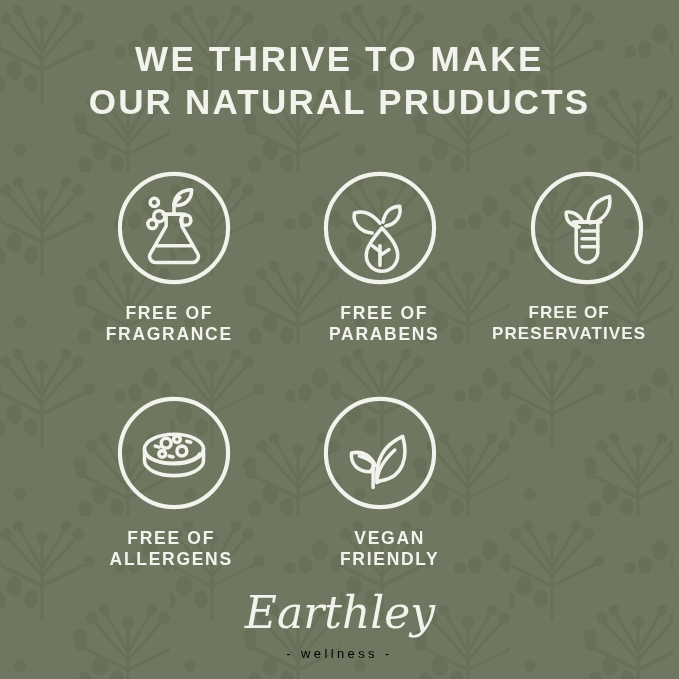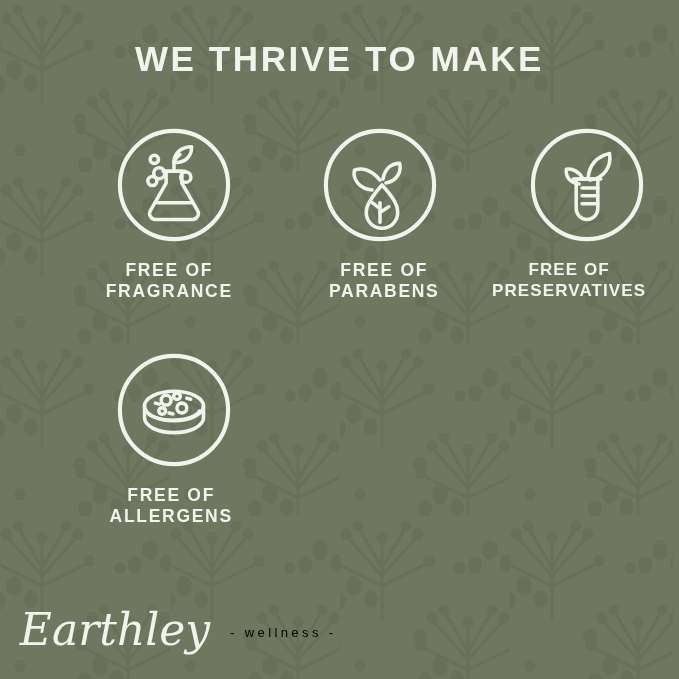--- a/index.html
+++ b/index.html
@@ -84,20 +84,21 @@
     white-space: pre-line;
   }
   .badge-label.tight { letter-spacing: 1.1px; font-size: 17px; }
 
   .logo {
     position: absolute;
     left: 0;
     right: 0;
     bottom: 18px;
     display: flex;
+    flex-direction: column;
     align-items: center;
   }
   .logo-mark {
     display: block;
   }
   .logo-sub {
     margin-top: 2px;
     color: #000000;
     font-size: 13px;
     letter-spacing: 3.4px;
@@ -151,20 +152,21 @@
         <circle cx="120" cy="52" r="6" fill="#68705a"></circle>
       </pattern>
     </defs>
     <rect x="0" y="0" width="679" height="679" fill="url(#botanical)"></rect>
   </svg>
 
   <div class="content">
 
     <h1 class="headline">
       <span class="line1">WE THRIVE TO MAKE</span>
+      <span class="line2">OUR NATURAL PRUDUCTS</span>
     </h1>
 
     <div class="grid">
 
       <div class="badge">
         <svg class="badge-circle" viewBox="0 0 120 120" xmlns="http://www.w3.org/2000/svg" aria-hidden="true">
           <circle cx="60" cy="60" r="55" fill="none" stroke="#f2f3ec" stroke-width="4.2"></circle>
           <g fill="none" stroke="#f2f3ec" stroke-width="3.6" stroke-linecap="round" stroke-linejoin="round">
             <path d="M52 46 L52 58 L36 86 a6 6 0 0 0 5 9 L79 95 a6 6 0 0 0 5 -9 L68 58 L68 46 Z"></path>
             <path d="M49 46 L71 46"></path>
@@ -229,20 +231,34 @@
             <path d="M73 48 L77 49"></path>
             <path d="M55 63 L59 64"></path>
             <path d="M41 53 L45 54"></path>
           </g>
         </svg>
         <div class="badge-label">FREE OF
 ALLERGENS</div>
       </div>
 
 
+      <div class="badge">
+        <svg class="badge-circle" viewBox="0 0 120 120" xmlns="http://www.w3.org/2000/svg" aria-hidden="true">
+          <circle cx="60" cy="60" r="55" fill="none" stroke="#f2f3ec" stroke-width="4.2"></circle>
+          <g fill="none" stroke="#f2f3ec" stroke-width="3.6" stroke-linecap="round" stroke-linejoin="round">
+            <path d="M57 90 c-2 -22 6 -38 26 -47 c6 20 1 41 -21 45 c-3 1 -5 1 -5 2 Z"></path>
+            <path d="M57 90 c0 -10 6 -22 18 -33"></path>
+            <path d="M55 72 c-6 -11 -15 -14 -24 -12 c-1 11 6 19 19 19 Z"></path>
+            <path d="M55 72 c-5 -5 -11 -8 -16 -9"></path>
+            <path d="M53 95 L53 72"></path>
+          </g>
+        </svg>
+        <div class="badge-label">VEGAN
+FRIENDLY</div>
+      </div>
 
     </div>
 
     <div class="logo">
       <svg class="logo-mark" width="230" height="60" viewBox="0 0 230 60" xmlns="http://www.w3.org/2000/svg" aria-hidden="true">
         <text x="115" y="44" text-anchor="middle" font-family="'DejaVu Serif', serif" font-size="44" font-style="italic" font-weight="400" fill="#f2f3ec">Earthley</text>
       </svg>
       <div class="logo-sub">- wellness -</div>
     </div>
 

